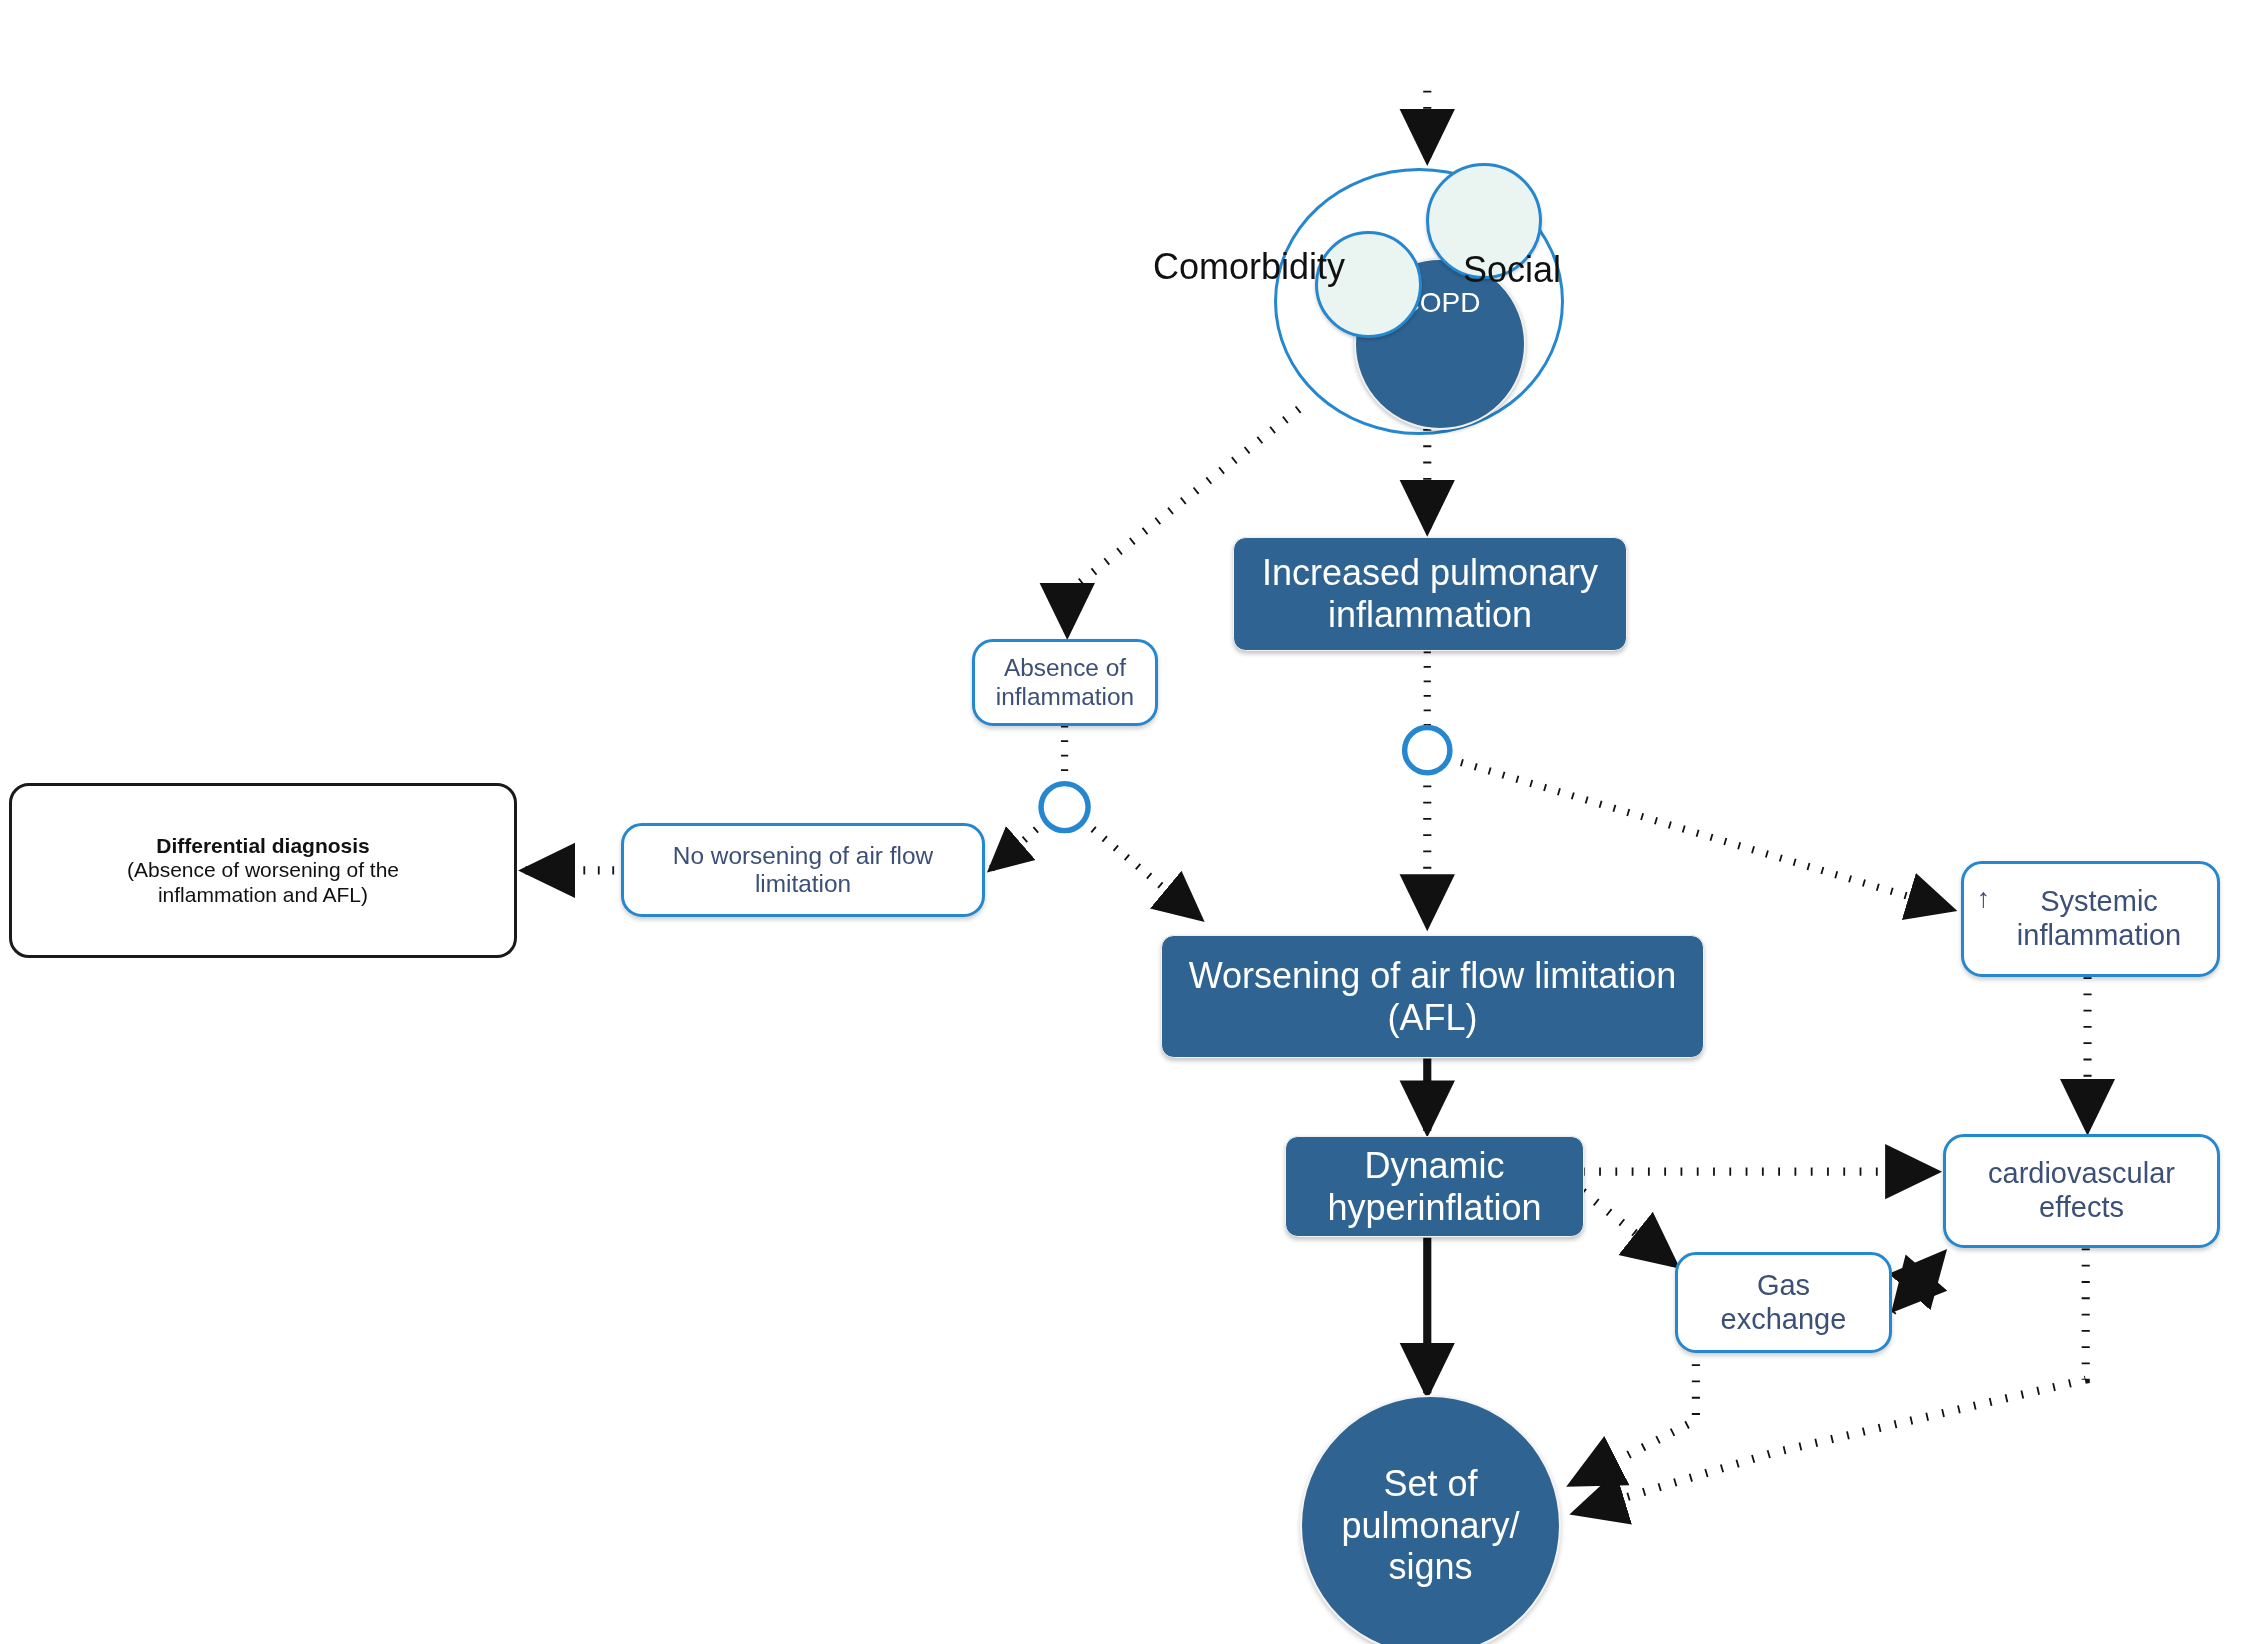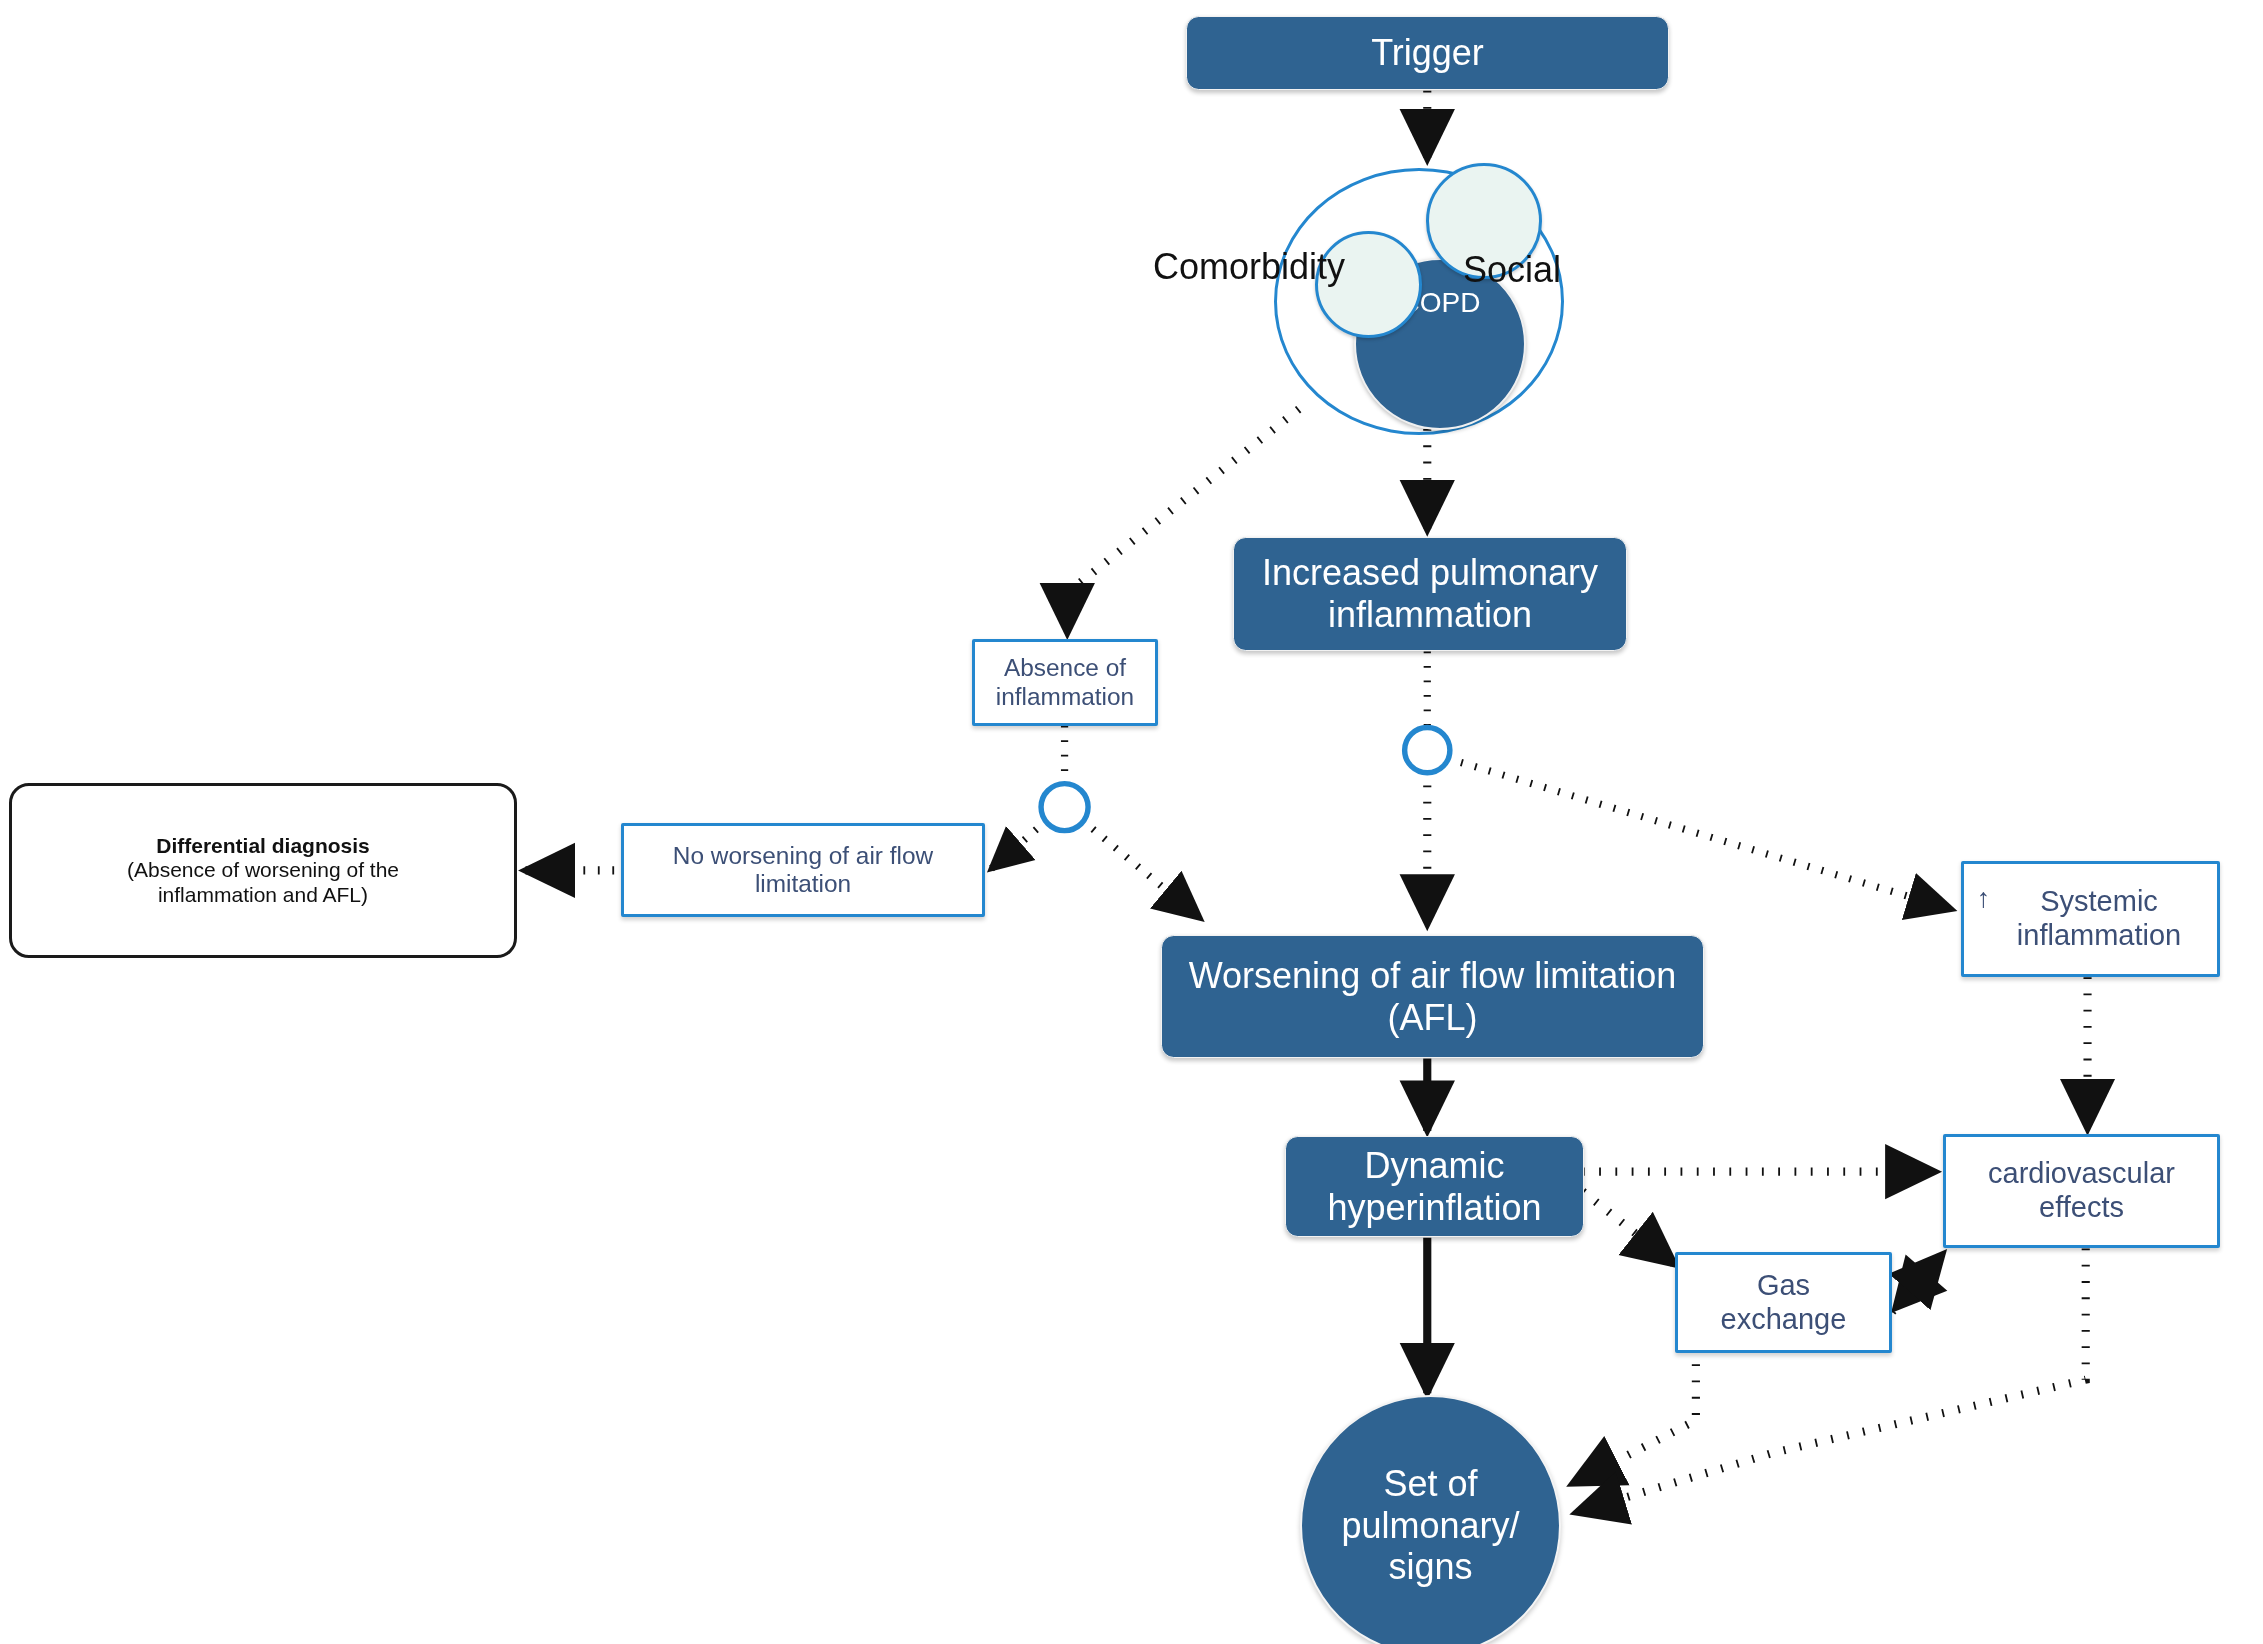--- a/index.html
+++ b/index.html
@@ -9,21 +9,21 @@
   svg#diagram{position:absolute;left:0;top:0;width:2263px;height:1645px;}
 
   
   .node{position:absolute;box-sizing:border-box;display:flex;
         align-items:center;justify-content:center;text-align:center;
         line-height:1.16;}
   .filled{background:#2F6391;color:#ffffff;border:1.8px solid #f2f2f2;
           border-radius:12.7px;
           box-shadow:0 2.7px 4.5px rgba(0,0,0,.22);}
   .outline{background:#ffffff;color:#3c4f76;border:3.6px solid #2487cf;
-           border-radius:2px;
+           border-radius:21px;
            box-shadow:0 2.7px 4.5px rgba(0,0,0,.18);}
   .plain{background:#ffffff;color:#111111;border:3.6px solid #1a1a1a;
          border-radius:20px;}
   .circle-node{position:absolute;border-radius:50%;
         background:#2F6391;color:#fff;border:2.7px solid #f4f4f4;
         display:flex;align-items:center;justify-content:center;
         text-align:center;line-height:1.16;
         box-shadow:0 2.7px 5.4px rgba(0,0,0,.2);}
 
   
@@ -107,23 +107,20 @@
 
       <path d="M1875,1490 L1875,1570 L1738,1640" stroke-width="9" stroke-dasharray="2 16" marker-end="url(#ah2)"></path>
 
       <path d="M2306,1380 L2306,1525 L1960,1606 L1742,1672" stroke-width="9" stroke-dasharray="2 16" marker-end="url(#ah2)"></path>
     </g>
 
     <circle cx="1177" cy="892" r="26" fill="#fff" stroke="#2487cf" stroke-width="6"></circle>
     <circle cx="1578" cy="829" r="25" fill="#fff" stroke="#2487cf" stroke-width="6"></circle>
   </svg>
 
-  <div class="node filled t-trigger" style="left:1186px;top:16.3px;width:483px;height:74px;">
-    <span>Trigger</span>
-  </div>
 
   <div class="venn-wrap" style="left:1274px;top:168px;width:289px;height:262px;">
     <div class="venn-outer" style="left:0;top:0;width:284px;height:261px;"></div>
     <div class="venn-copd" style="left:80px;top:90px;width:168px;height:168px;">
       <span class="t-copd" style="margin-top:27px;">COPD</span>
     </div>
     <div class="venn-small" style="left:41px;top:63px;width:101px;height:101px;"></div>
     <div class="venn-small" style="left:152px;top:-5.4px;width:110px;height:110px;"></div>
   </div>
   <div class="venn-label t-venn" style="left:1153px;top:246px;">Comorbidity</div>

